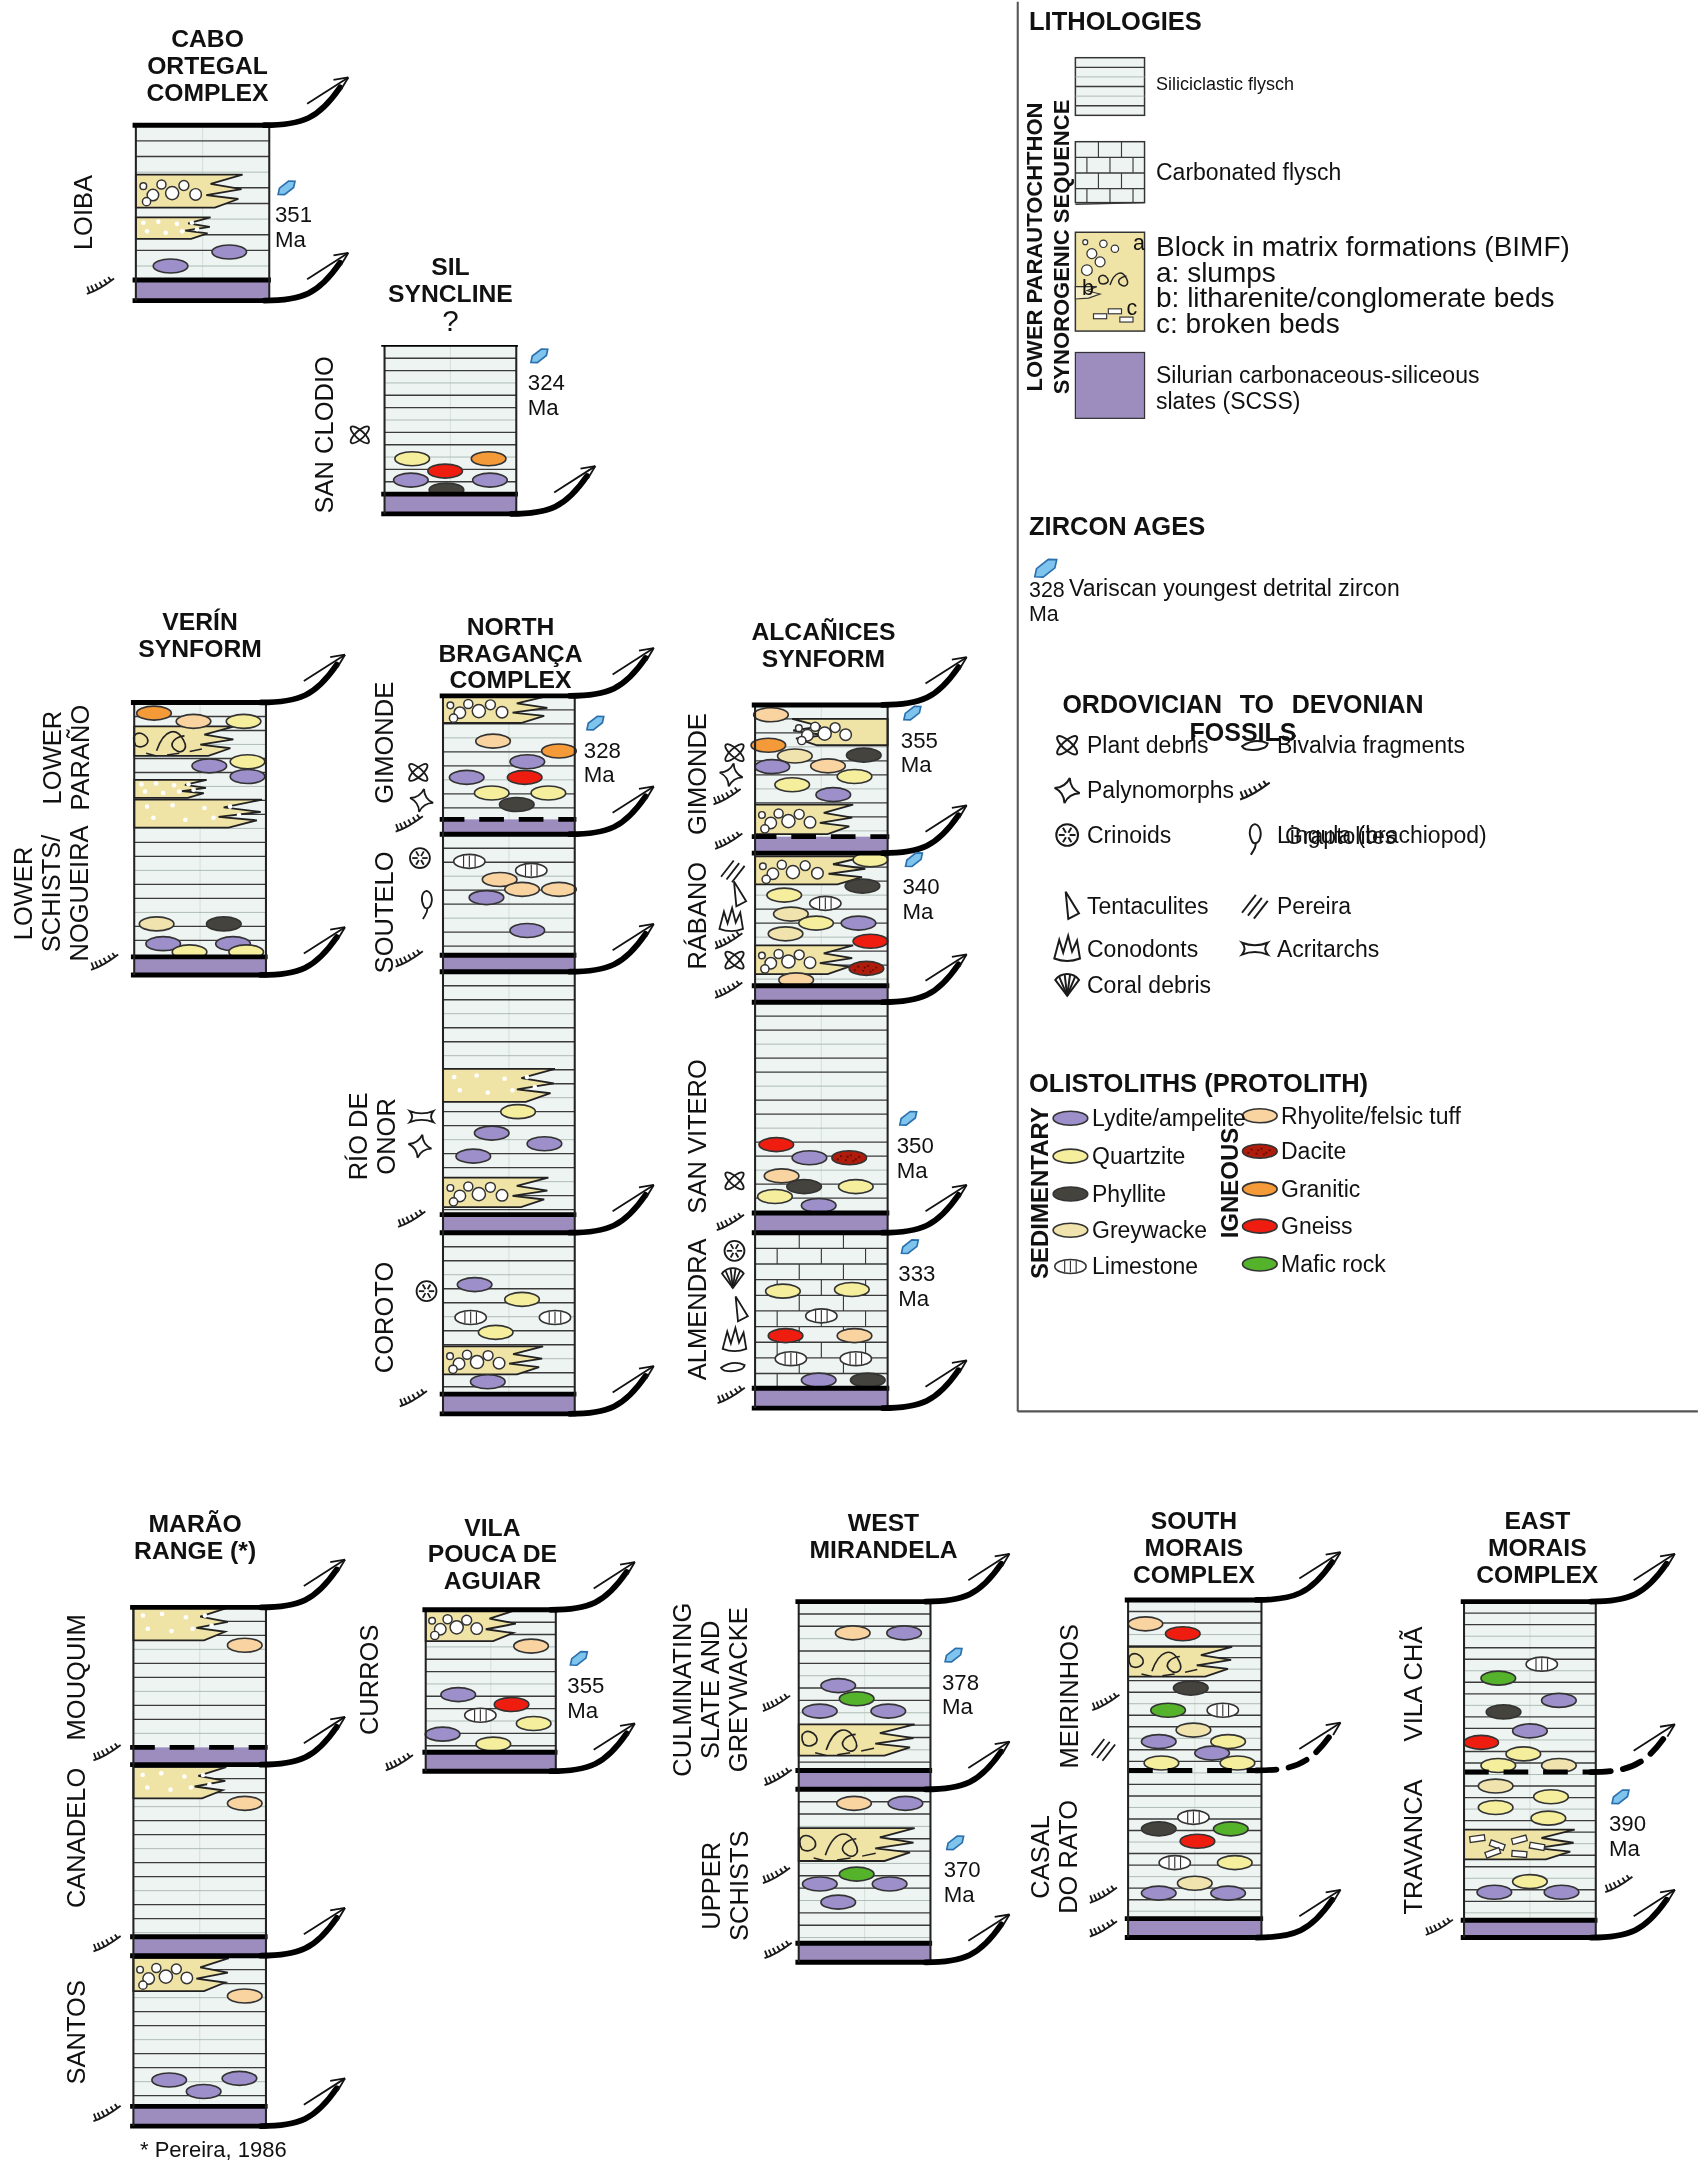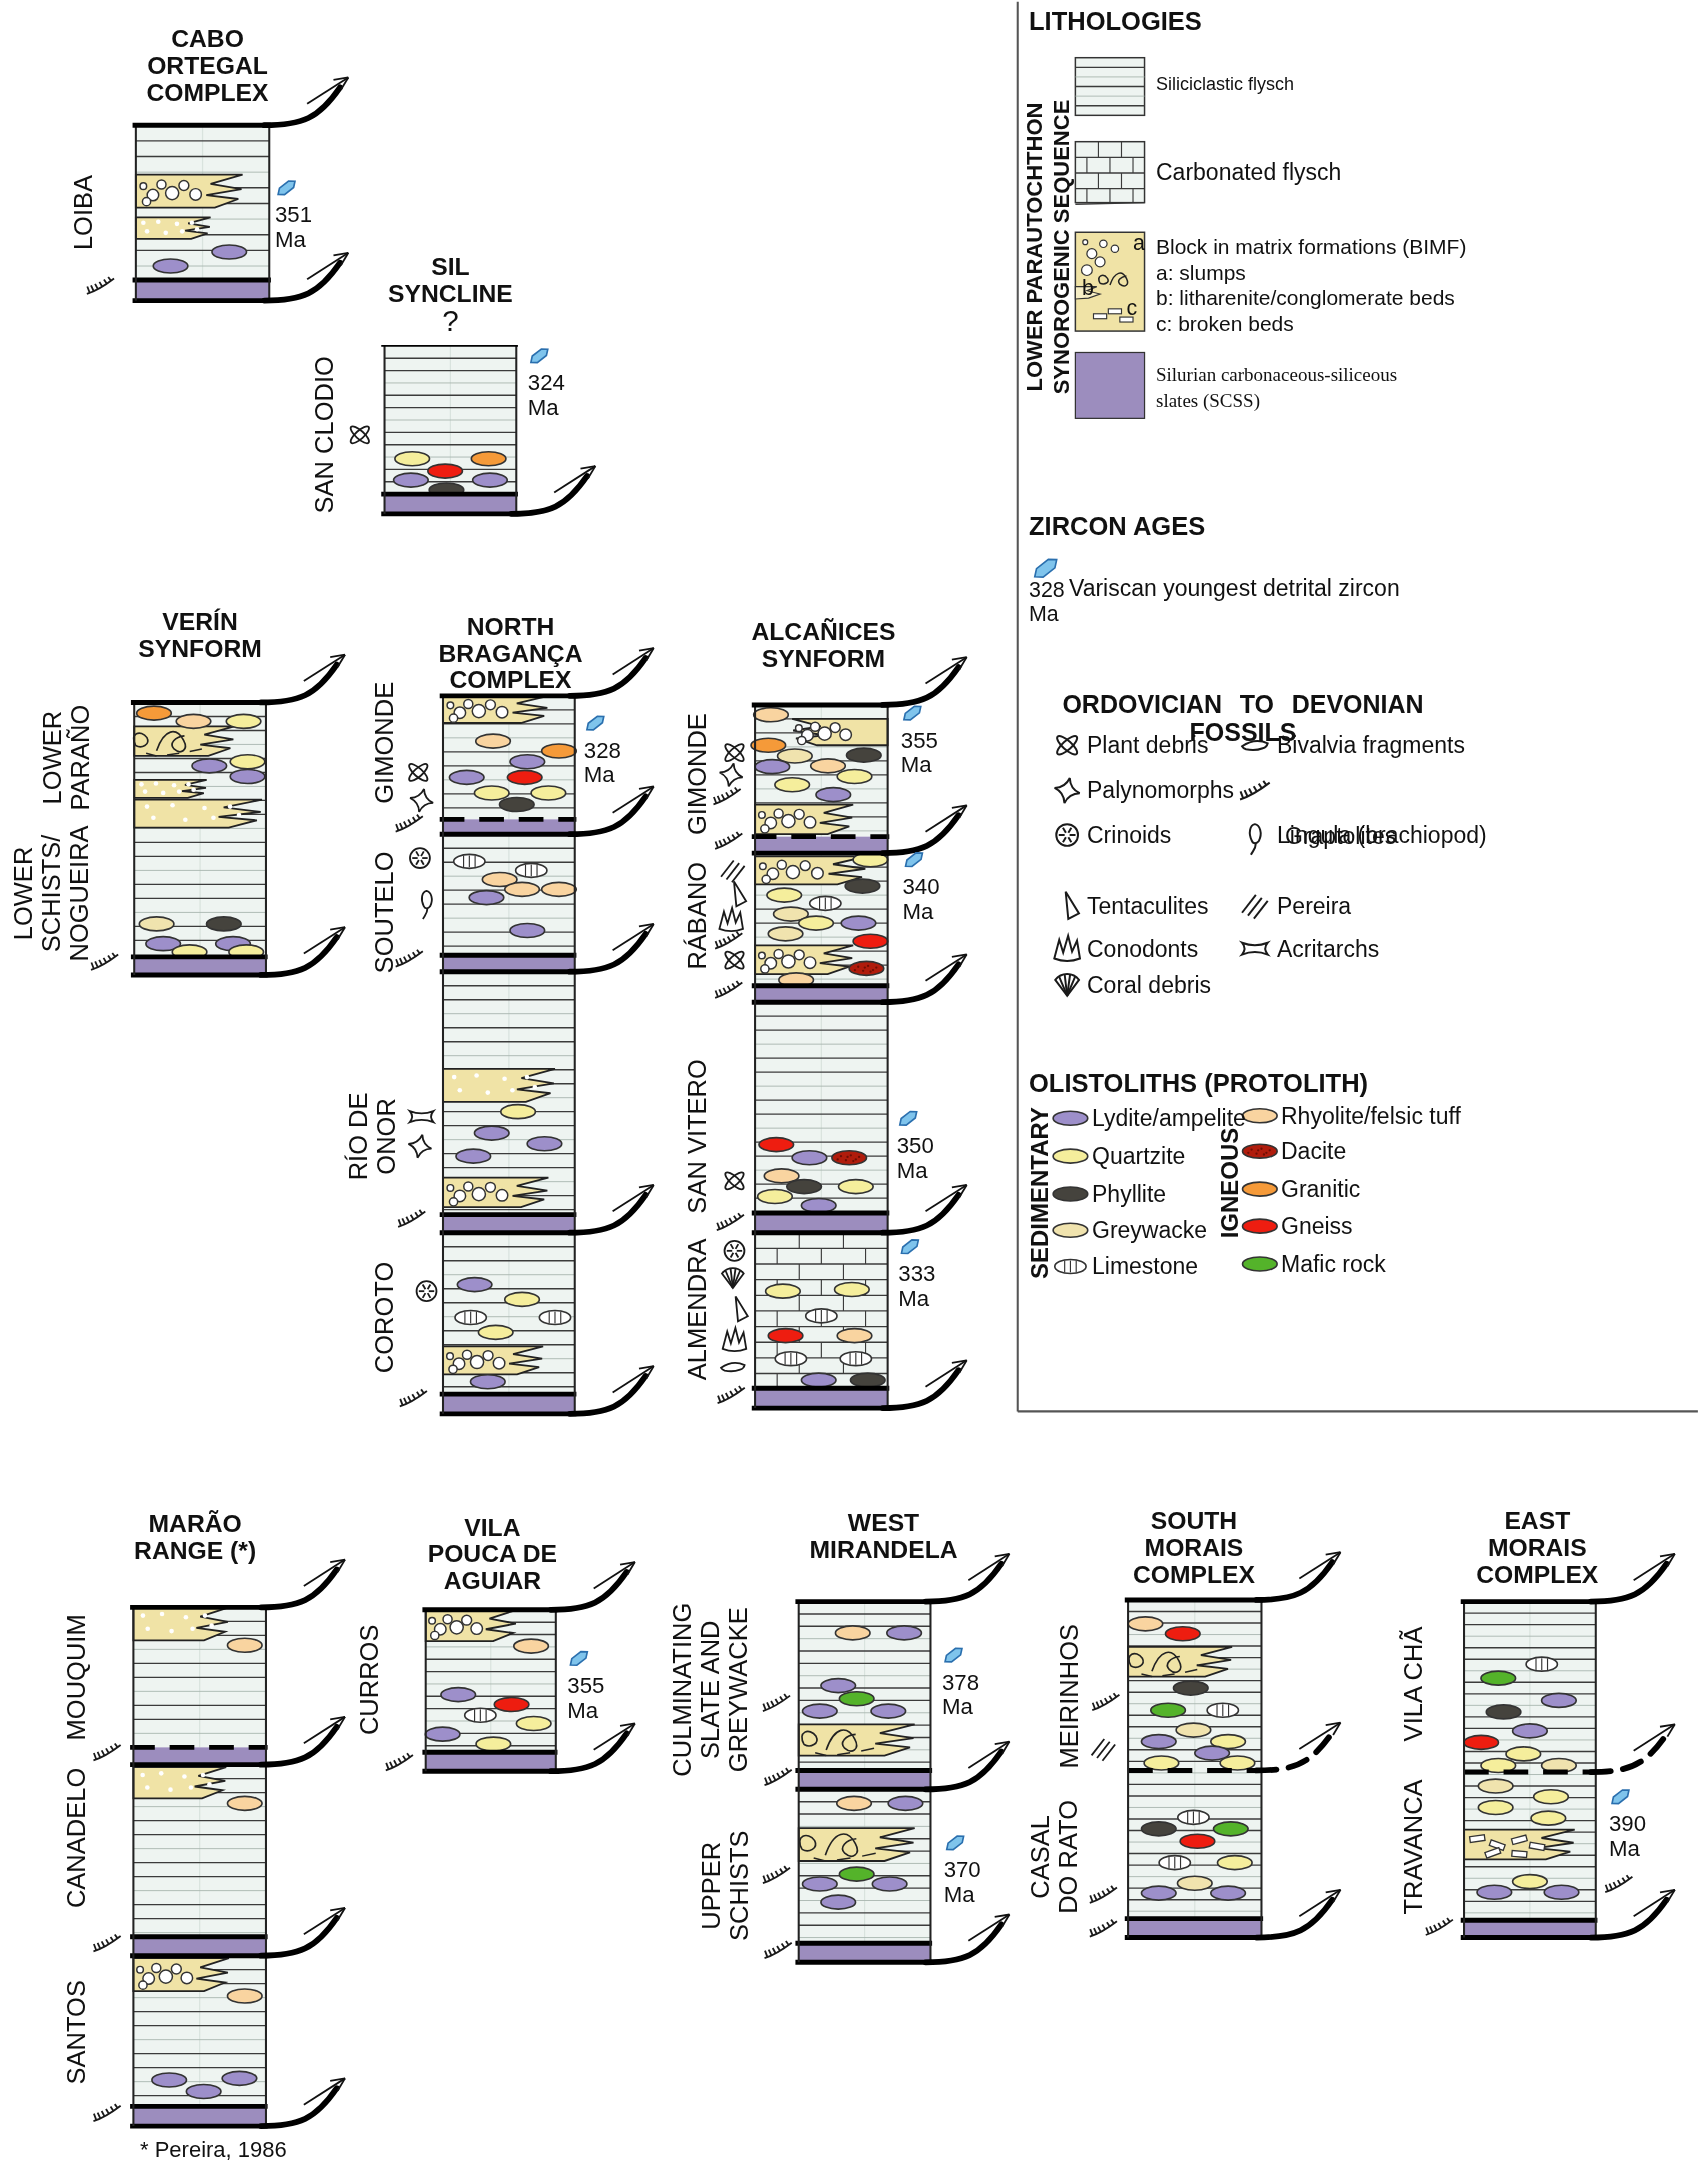--- a/index.html
+++ b/index.html
@@ -1457,25 +1457,25 @@
 
   <div class="htext leg-title" style="left:1029px;top:6.6px;">LITHOLOGIES</div>
 
   <div class="vlabel" style="left:1048px;top:247px;font-size:22px;line-height:27px;">
     <span style="display:block;">LOWER PARAUTOCHTHON</span>
     <span style="display:block;">SYNOROGENIC SEQUENCE</span>
   </div>
 
   <div class="htext" style="left:1156px;top:74px;font-size:18px;">Siliciclastic flysch</div>
   <div class="htext" style="left:1156px;top:160px;font-size:23px;">Carbonated flysch</div>
-  <div class="htext pre" style="left:1156px;top:234px;font-size:21px;line-height:25.5px;">Block in matrix formations (BIMF)
+  <div class="htext pre" style="left:1156px;top:234px;font-size:28px;line-height:25.5px;">Block in matrix formations (BIMF)
 a: slumps
 b: litharenite/conglomerate beds
 c: broken beds</div>
-  <div class="htext pre" style="left:1156px;top:362px;font-size:19px;line-height:26px;font-family:Liberation Serif, serif;">Silurian carbonaceous-siliceous
+  <div class="htext pre" style="left:1156px;top:362px;font-size:23px;line-height:26px;">Silurian carbonaceous-siliceous
 slates (SCSS)</div>
 
   <div class="htext leg-title" style="left:1029px;top:512px;">ZIRCON AGES</div>
   <div class="htext pre" style="left:1029px;top:578px;font-size:21.4px;line-height:24px;">328
 Ma</div>
   <div class="htext" style="left:1069px;top:576px;font-size:23px;">Variscan youngest detrital zircon</div>
 
   <div class="htext b" style="left:1062px;top:690px;width:362px;text-align:center;font-size:25px;word-spacing:10.7px;">ORDOVICIAN TO DEVONIAN FOSSILS</div>
 
   <div class="htext leg-title" style="left:1029px;top:1069px;">OLISTOLITHS (PROTOLITH)</div>

